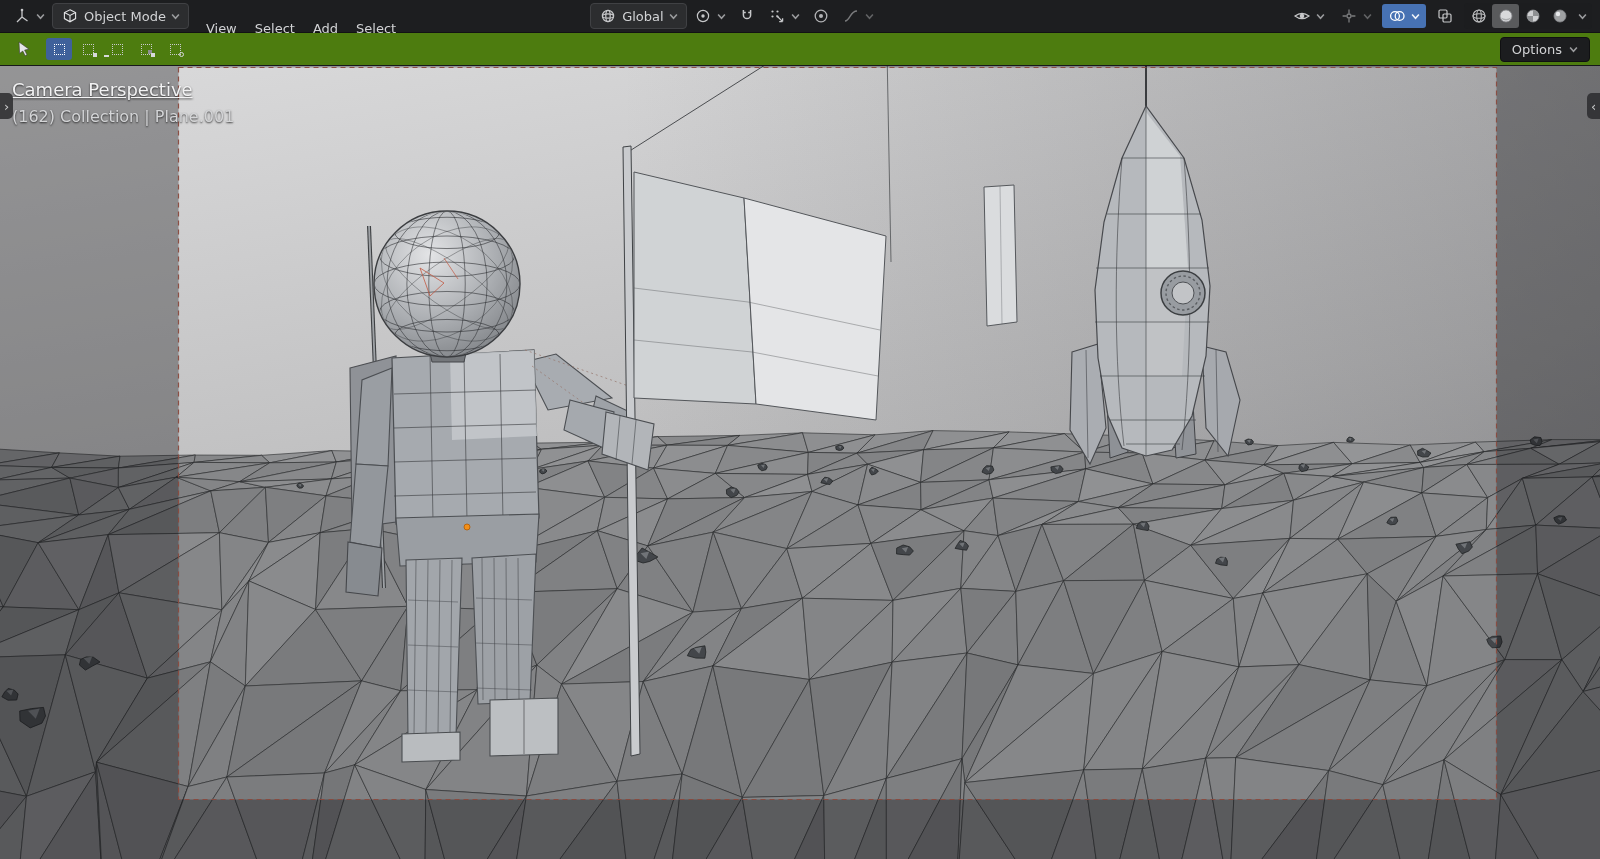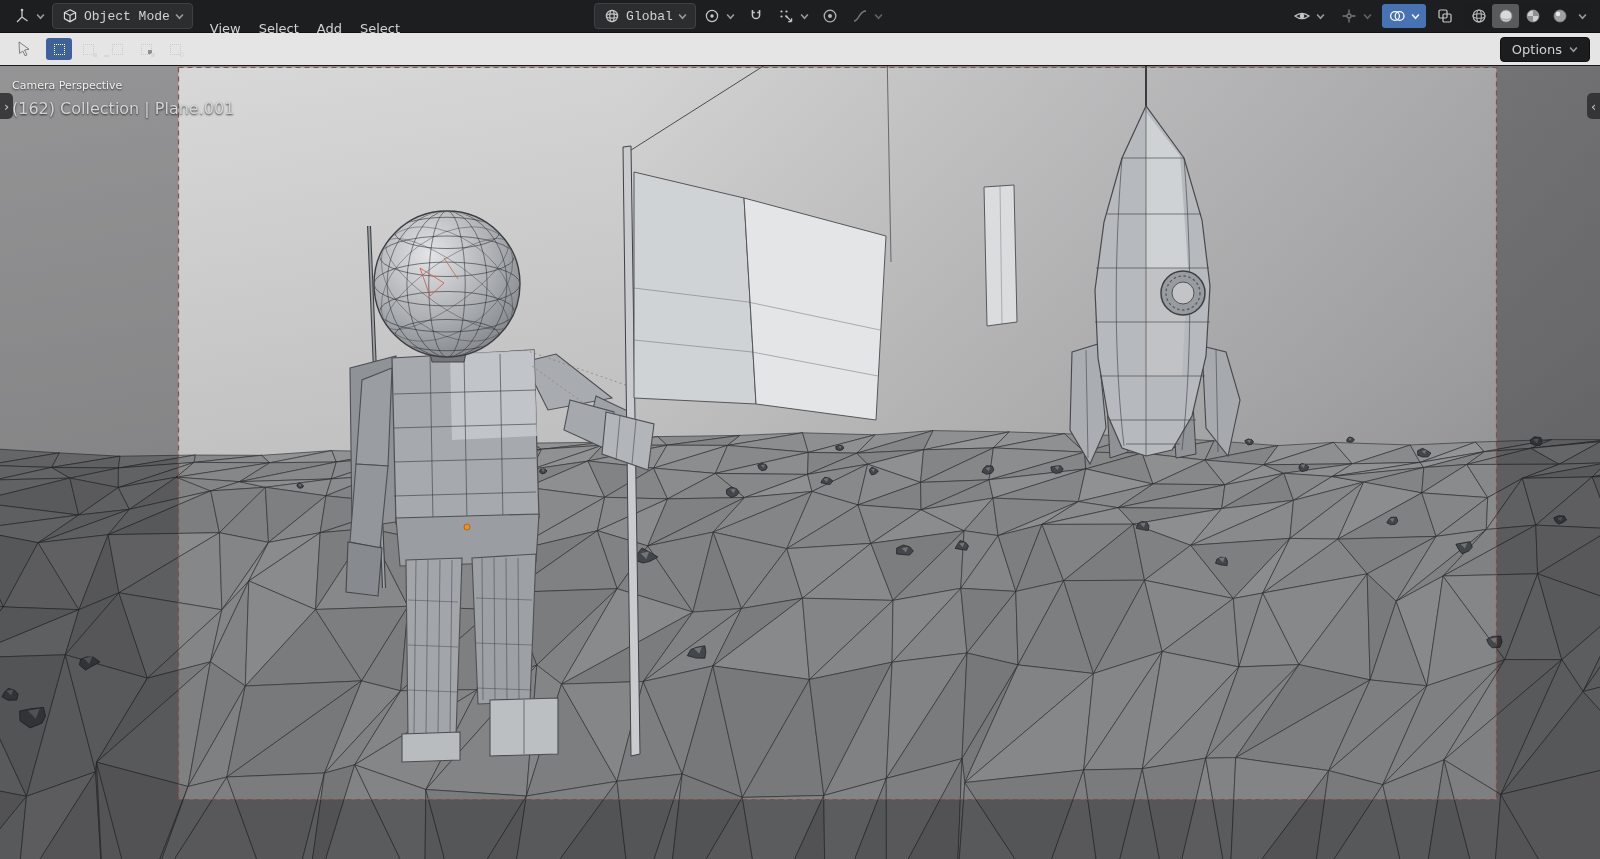--- a/index.html
+++ b/index.html
@@ -2,27 +2,27 @@
 <html><head>
 <meta charset="utf-8">
 <style>
   *{margin:0;padding:0;box-sizing:border-box;}
   html,body{width:1600px;height:859px;overflow:hidden;background:#77797c;font-family:"DejaVu Sans",sans-serif;}
   svg{display:block;}
   #scene{position:absolute;top:0;left:0;z-index:0;}
 
   .bar{position:absolute;left:0;width:1600px;display:flex;align-items:center;z-index:10;color:#d2d3d5;font-size:13px;}
   .bar1{top:0;height:33px;background:#1d1e20;border-bottom:1px solid #121214;padding:0 8px;}
-  .bar2{top:33px;height:33px;background:#e5e5e5;border-bottom:1px solid #17181a;padding:0 10px;justify-content:space-between;}
+  .bar2{top:33px;height:33px;background:#4d7c0f;border-bottom:1px solid #17181a;padding:0 10px;justify-content:space-between;}
   .grp{display:flex;align-items:center;gap:2px;}
   .center-grp{margin-left:185px;}
   .right-grp{margin-left:auto;gap:5px;}
   .hbtn{display:flex;align-items:center;gap:5px;background:transparent;border:none;color:#d2d3d5;
         font-size:13px;padding:3px 5px;border-radius:4px;cursor:default;font-family:inherit;line-height:1;}
-  .boxed{background:#2c2d2f;border:1px solid #404144;padding:3px 8px;font-family:Liberation Mono, monospace;}
+  .boxed{background:#2c2d2f;border:1px solid #404144;padding:3px 8px;}
   .menus{display:flex;align-items:center;margin-left:6px;}
   .menu{background:none;border:none;color:#d2d3d5;font-size:13px;padding:5px 9px;font-family:inherit;margin-top:24px;}
   .dim svg{opacity:.55;}
   .active-blue{background:#4772b3;border-radius:3px;padding:3px 6px;}
   .shadeseg{display:flex;align-items:center;background:#1c1d1f;border-radius:4px;padding:1px;}
   .shadebtn{width:27px;height:24px;display:flex;align-items:center;justify-content:center;border-radius:3px;background:transparent;border:none;}
   .shadebtn.active{background:#595a5c;}
   .chev{width:9px;height:7px;flex:0 0 auto;}
   .chev path{stroke:#9a9b9d;stroke-width:1.4;fill:none;}
   .active-blue .chev path{stroke:#eef2f8;}
@@ -38,21 +38,21 @@
   .modebtn.active{background:#3f619b;}
   .dotsq{width:11px;height:11px;border:1px dotted #c9cacc;}
   .modebtn.active .dotsq{border-color:#ffffff;}
   .mark{position:absolute;right:4px;bottom:3px;background:#d8d9db;}
   .mark.sq{width:4px;height:4px;}
   .mark.bar{width:5px;height:2px;}
   .mark.two{width:4px;height:4px;box-shadow:-3px -3px 0 0 #8e8f91;}
   .mark.cir{width:5px;height:5px;background:transparent;border:1px solid #d8d9db;border-radius:50%;}
 
   .vp-text{position:absolute;left:12px;top:79px;z-index:5;text-shadow:0 1px 2px rgba(0,0,0,.75);pointer-events:none;}
-  .vp-line1{color:#f2f2f3;font-size:11px;}
+  .vp-line1{color:#f2f2f3;font-size:18px;text-decoration:underline;}
   .vp-line2{color:#d4d5d7;font-size:16px;margin-top:7px;}
 
   .edge-tab{position:absolute;z-index:6;width:13px;height:26px;background:rgba(43,44,46,.85);
         color:#c9cacb;display:flex;align-items:center;justify-content:center;font-size:13px;top:93px;border:none;font-family:inherit;}
   .edge-tab.left{left:0;border-radius:0 5px 5px 0;}
   .edge-tab.right{right:0;border-radius:5px 0 0 5px;}
 </style>
 </head>
 <body>
 

